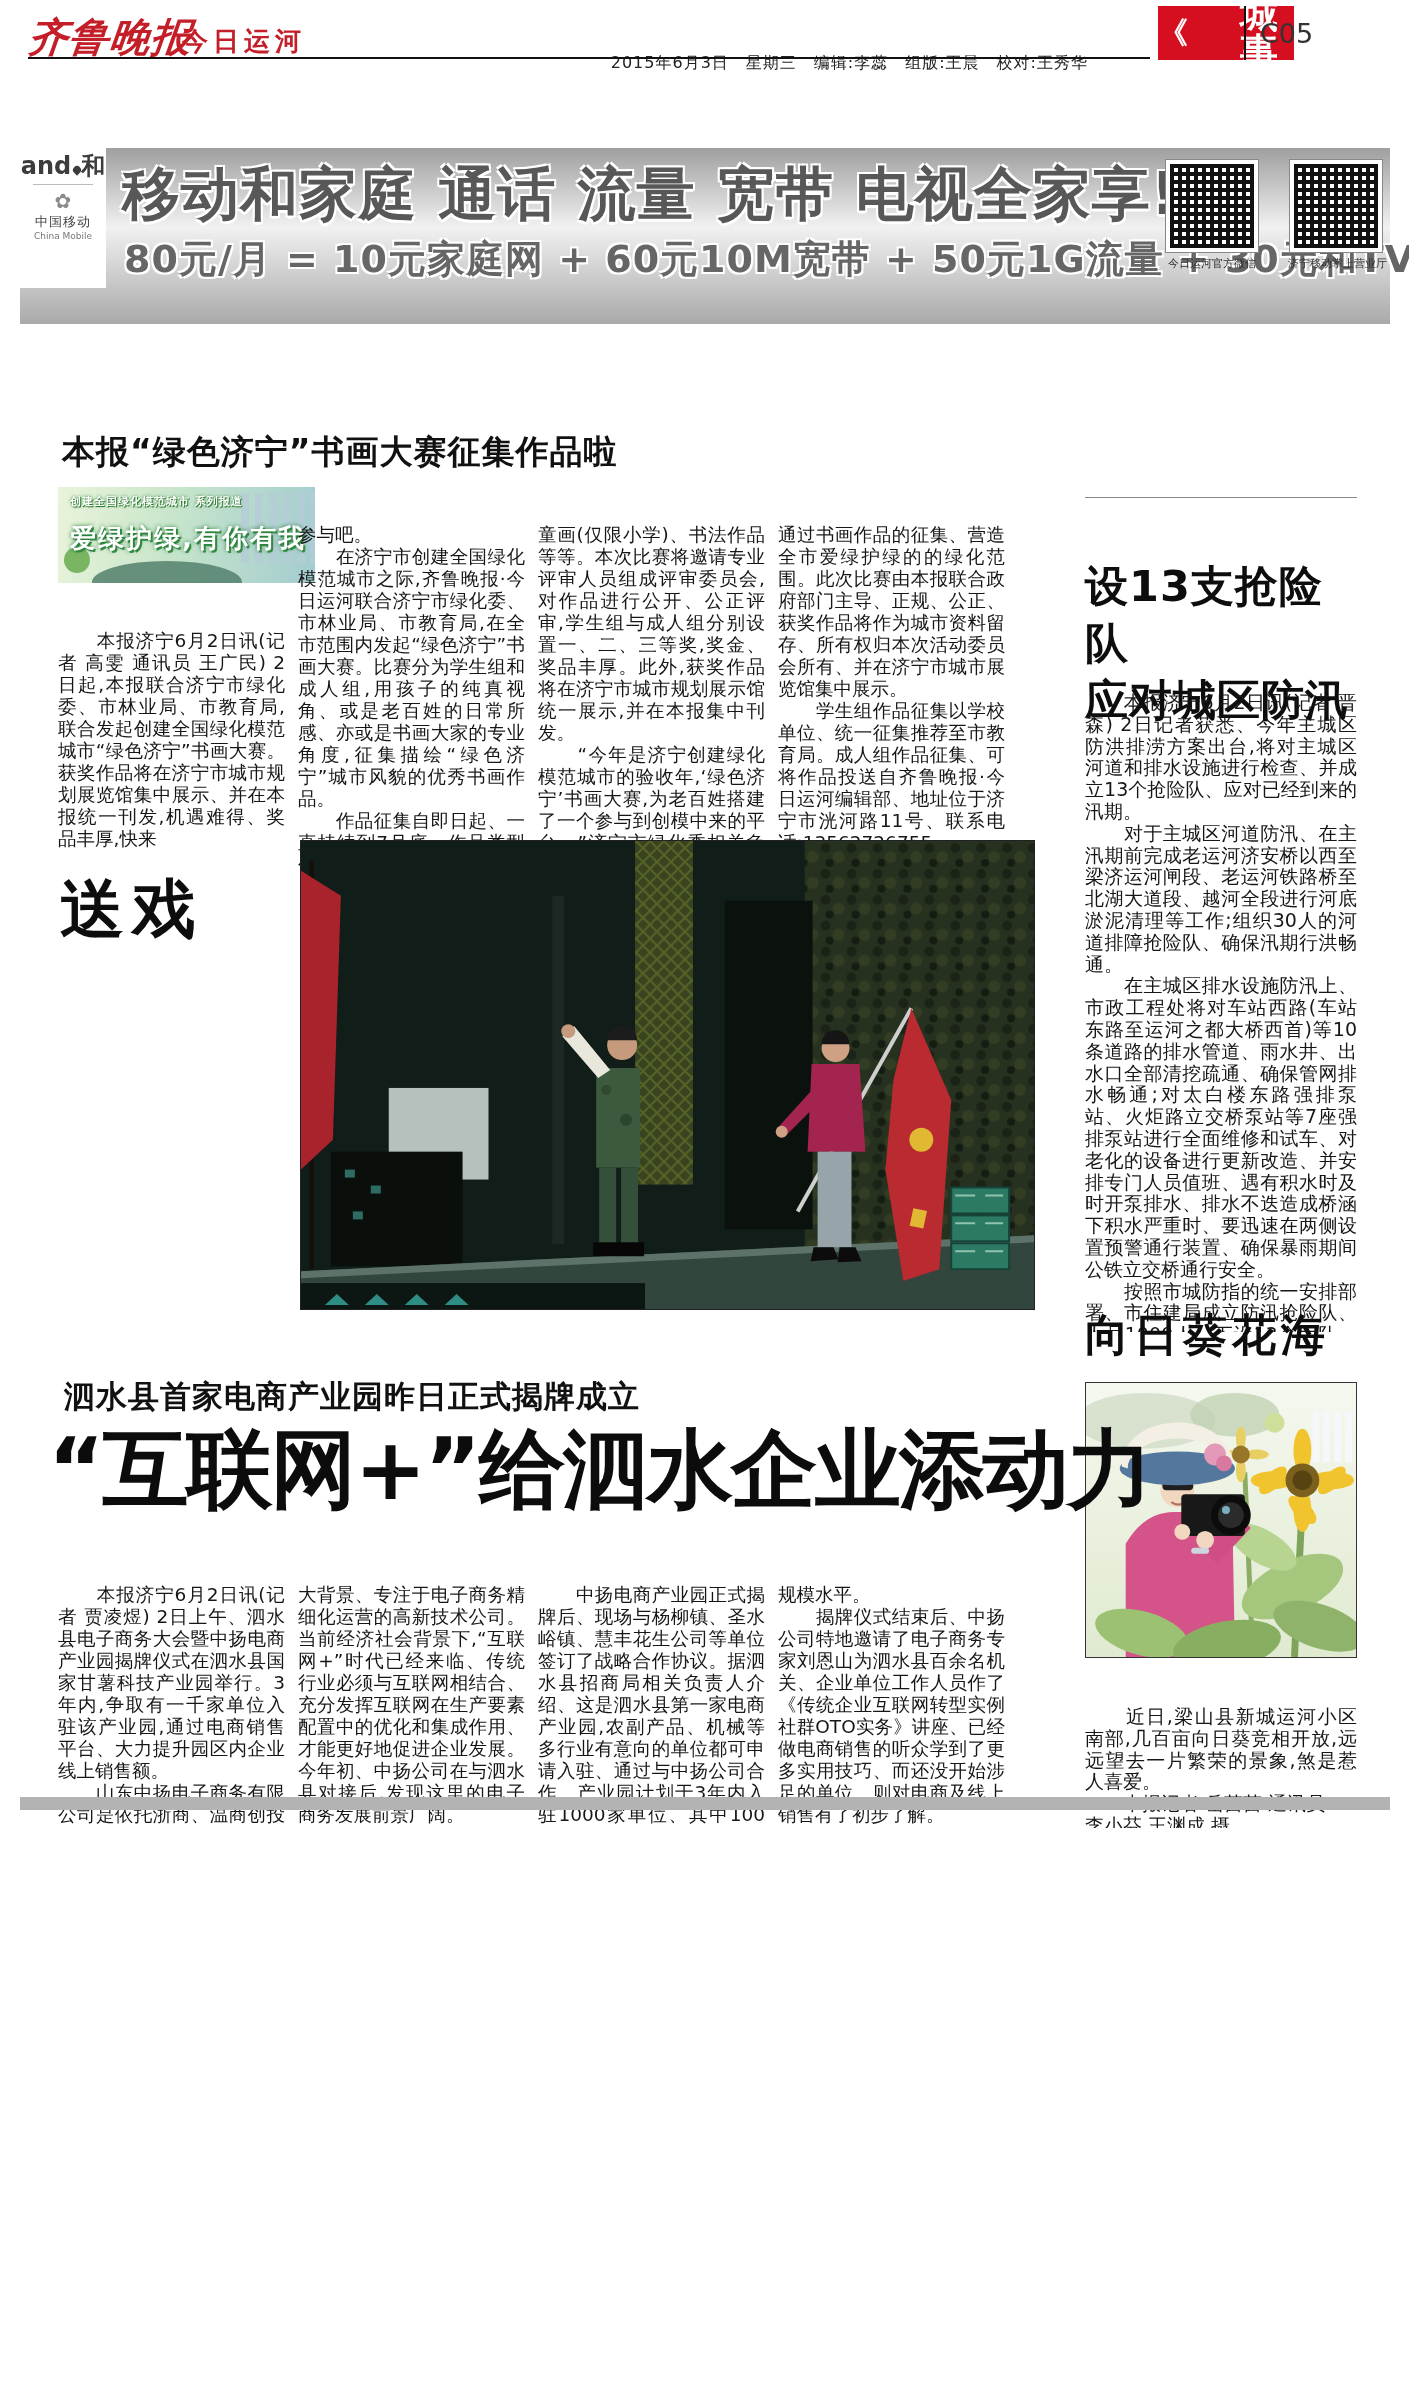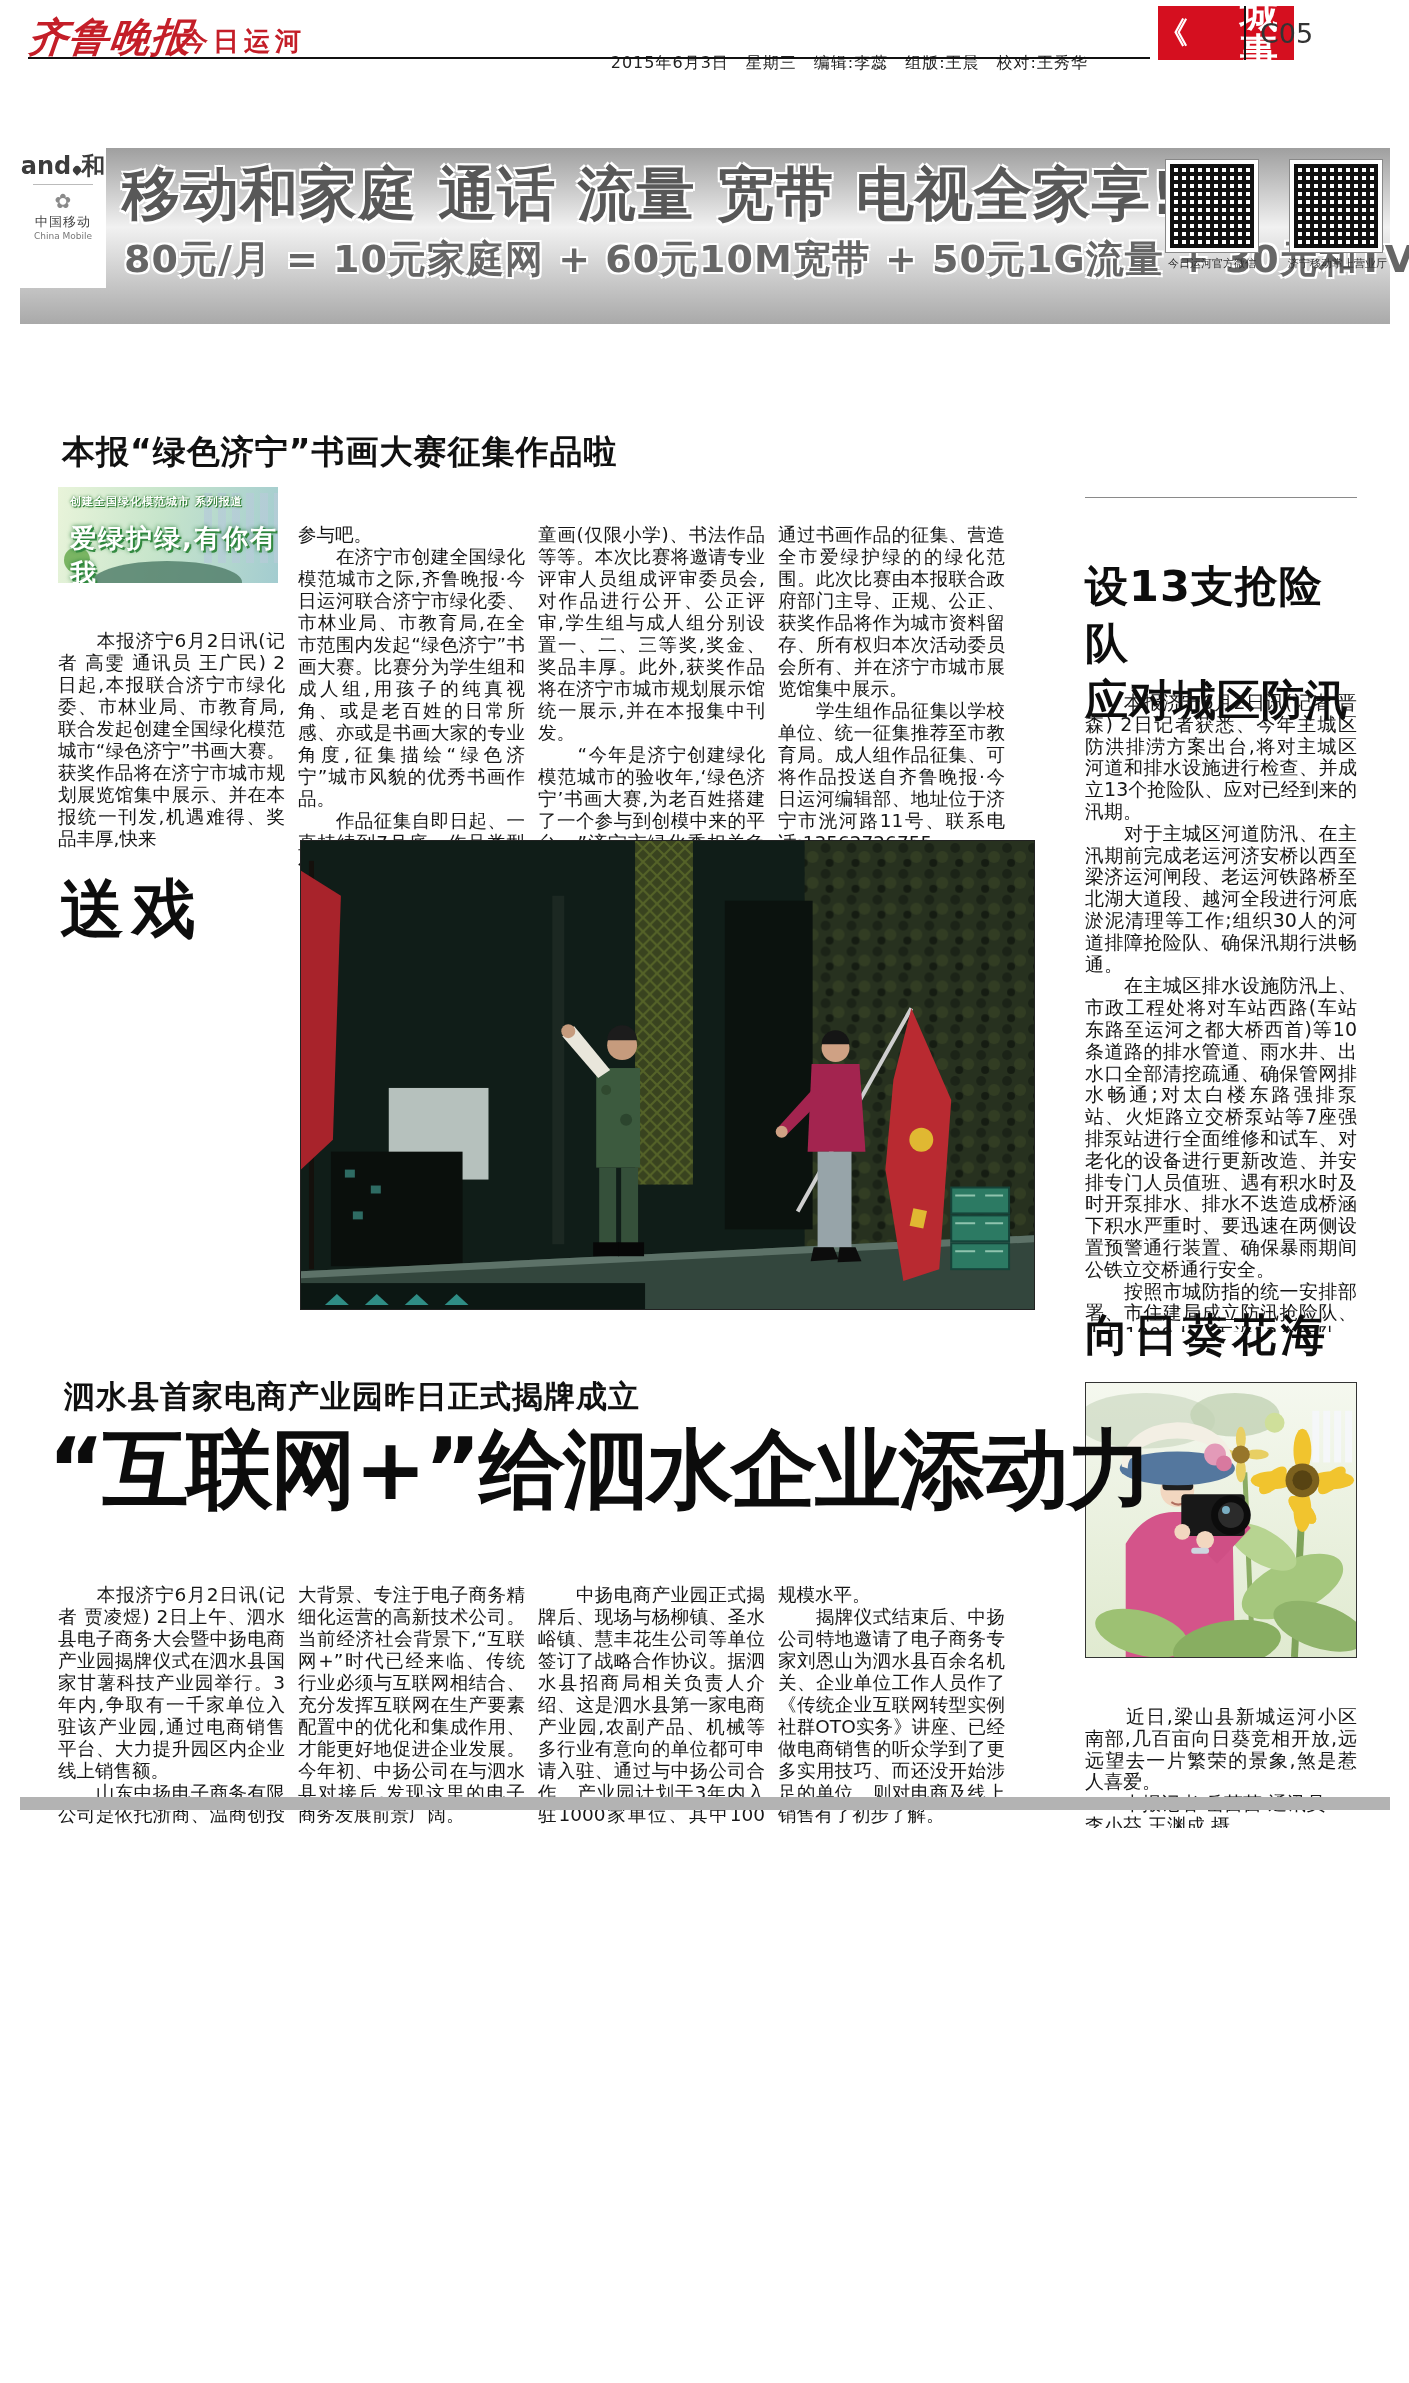--- a/index.html
+++ b/index.html
@@ -47,22 +47,22 @@
       repeating-linear-gradient(0deg,#111 0 4px,transparent 4px 8px),
       repeating-linear-gradient(90deg,#111 0 4px,#fff 4px 8px);
       border:4px solid #fff;outline:1px solid #888;}
   .qr-label{font-size:11px;color:#2e2e2e;margin-top:4px;white-space:nowrap;text-align:center;}
 
   
   .main-headline{left:50px;top:290px;width:1320px;font-size:97px;font-weight:900;color:#0c0c0c;
                  letter-spacing:-3px;white-space:nowrap;}
   .sub-headline{left:62px;top:430px;font-size:33px;font-weight:bold;color:#111;letter-spacing:1px;}
 
-  .promo{left:58px;top:487px;width:220px;height:96px;overflow:hidden;
-         background:linear-gradient(100deg,#e9f4da 0%,#c7e5cb 45%,#a3ccd0 100%);}
+  .promo{left:58px;top:487px;width:257px;height:96px;overflow:hidden;
+         background:linear-gradient(100deg,#e9f4da 0%,#c7e5cb 45%,#a3ccd0 100%);text-align:center;}
   .promo-skyline{position:absolute;right:0;top:6px;width:74px;height:70px;opacity:.75;
          background:repeating-linear-gradient(90deg,#b6ccd8 0 8px,transparent 8px 14px);}
   .promo-pond{position:absolute;left:34px;bottom:-20px;width:150px;height:42px;border-radius:50%;
          background:#53806c;opacity:.85;}
   .promo-tree{position:absolute;left:6px;bottom:10px;width:26px;height:26px;border-radius:50%;
          background:#6fae57;opacity:.9;}
   .promo-kicker{position:absolute;left:12px;top:7px;font-size:11px;font-weight:bold;color:#fff;
          text-shadow:0 0 3px #2e7d32,1px 1px 0 #2e7d32;letter-spacing:1px;}
   .promo-slogan{position:absolute;left:12px;top:34px;font-size:26px;font-weight:900;color:#fff;
          letter-spacing:2px;text-shadow:0 0 4px #1f7a33,2px 2px 0 #3b8f46;}

